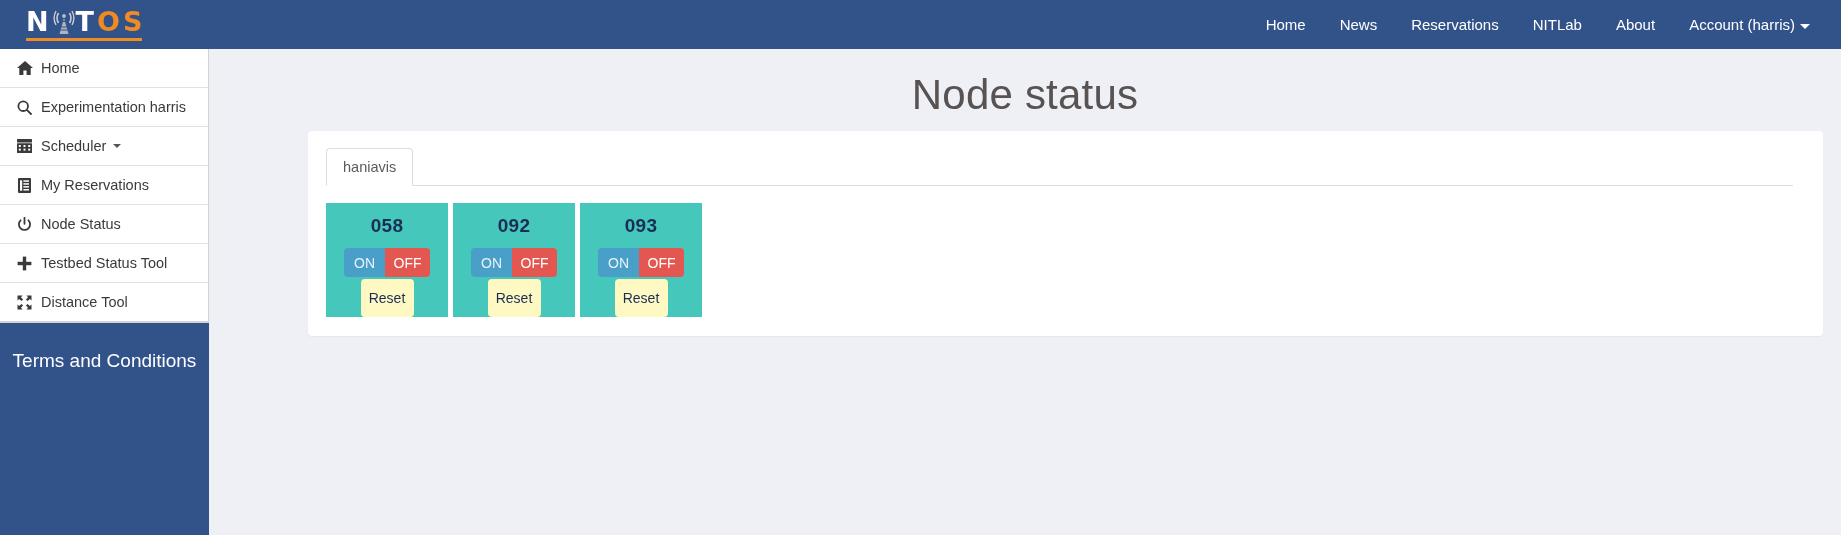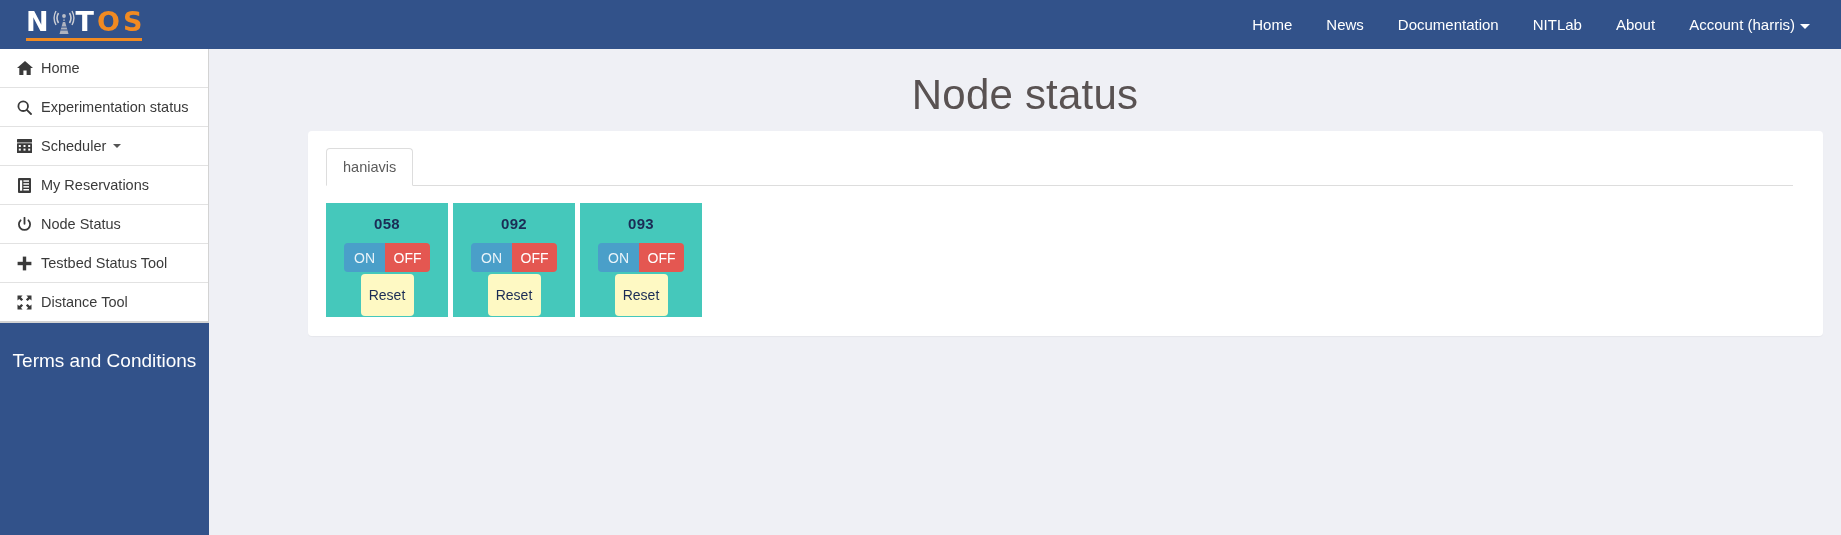--- a/index.html
+++ b/index.html
@@ -214,21 +214,21 @@
   .node-card {
     width: 122px;
     height: 114px;
     background: #45c8bb;
     display: flex;
     flex-direction: column;
     align-items: center;
     padding-top: 12px;
   }
   .node-name {
-    font-size: 15px;
+    font-size: 19px;
     font-weight: bold;
     color: #1b2c55;
     margin-bottom: 11px;
     letter-spacing: 0.3px;
   }
   .btn-row {
     display: flex;
   }
   .btn {
     font-family: "Liberation Sans", sans-serif;
@@ -287,21 +287,21 @@
       </span>
       <span class="brand-letter brand-white">T</span>
       <span class="brand-letter brand-orange">OS</span>
     </span>
     <span class="brand-underline"></span>
   </a>
 
   <div class="nav-right">
     <a class="nav-link">Home</a>
     <a class="nav-link">News</a>
-    <a class="nav-link">Documentation</a>
+    <a class="nav-link">Reservations</a>
     <a class="nav-link">NITLab</a>
     <a class="nav-link">About</a>
     <a class="nav-link"><span>Account (harris)</span><span class="caret"></span></a>
   </div>
 </div>
 
 <div class="sidebar">
   <div class="sidebar-menu">
 
     <div class="sidebar-item">
@@ -313,21 +313,21 @@
       <span>Home</span>
     </div>
 
     <div class="sidebar-item">
       <span class="sb-icon">
         <svg width="15" height="15" viewBox="0 0 15 15" fill="none" stroke="currentColor" stroke-width="1.8">
             <circle cx="6.2" cy="6.2" r="4.8"></circle>
             <path d="M9.8 9.8 L14 14" stroke-linecap="round"></path>
           </svg>
       </span>
-      <span>Experimentation status</span>
+      <span>Experimentation harris</span>
     </div>
 
     <div class="sidebar-item">
       <span class="sb-icon">
         <svg width="15" height="14" viewBox="0 0 15 14" fill="currentColor">
             <rect x="0" y="0" width="15" height="3.4" rx="0.5"></rect>
             <rect x="0" y="4.3" width="15" height="9.7" rx="0.5"></rect>
             <g fill="#ffffff">
               <rect x="1.8" y="6" width="2" height="2"></rect>
               <rect x="6.5" y="6" width="2" height="2"></rect>

